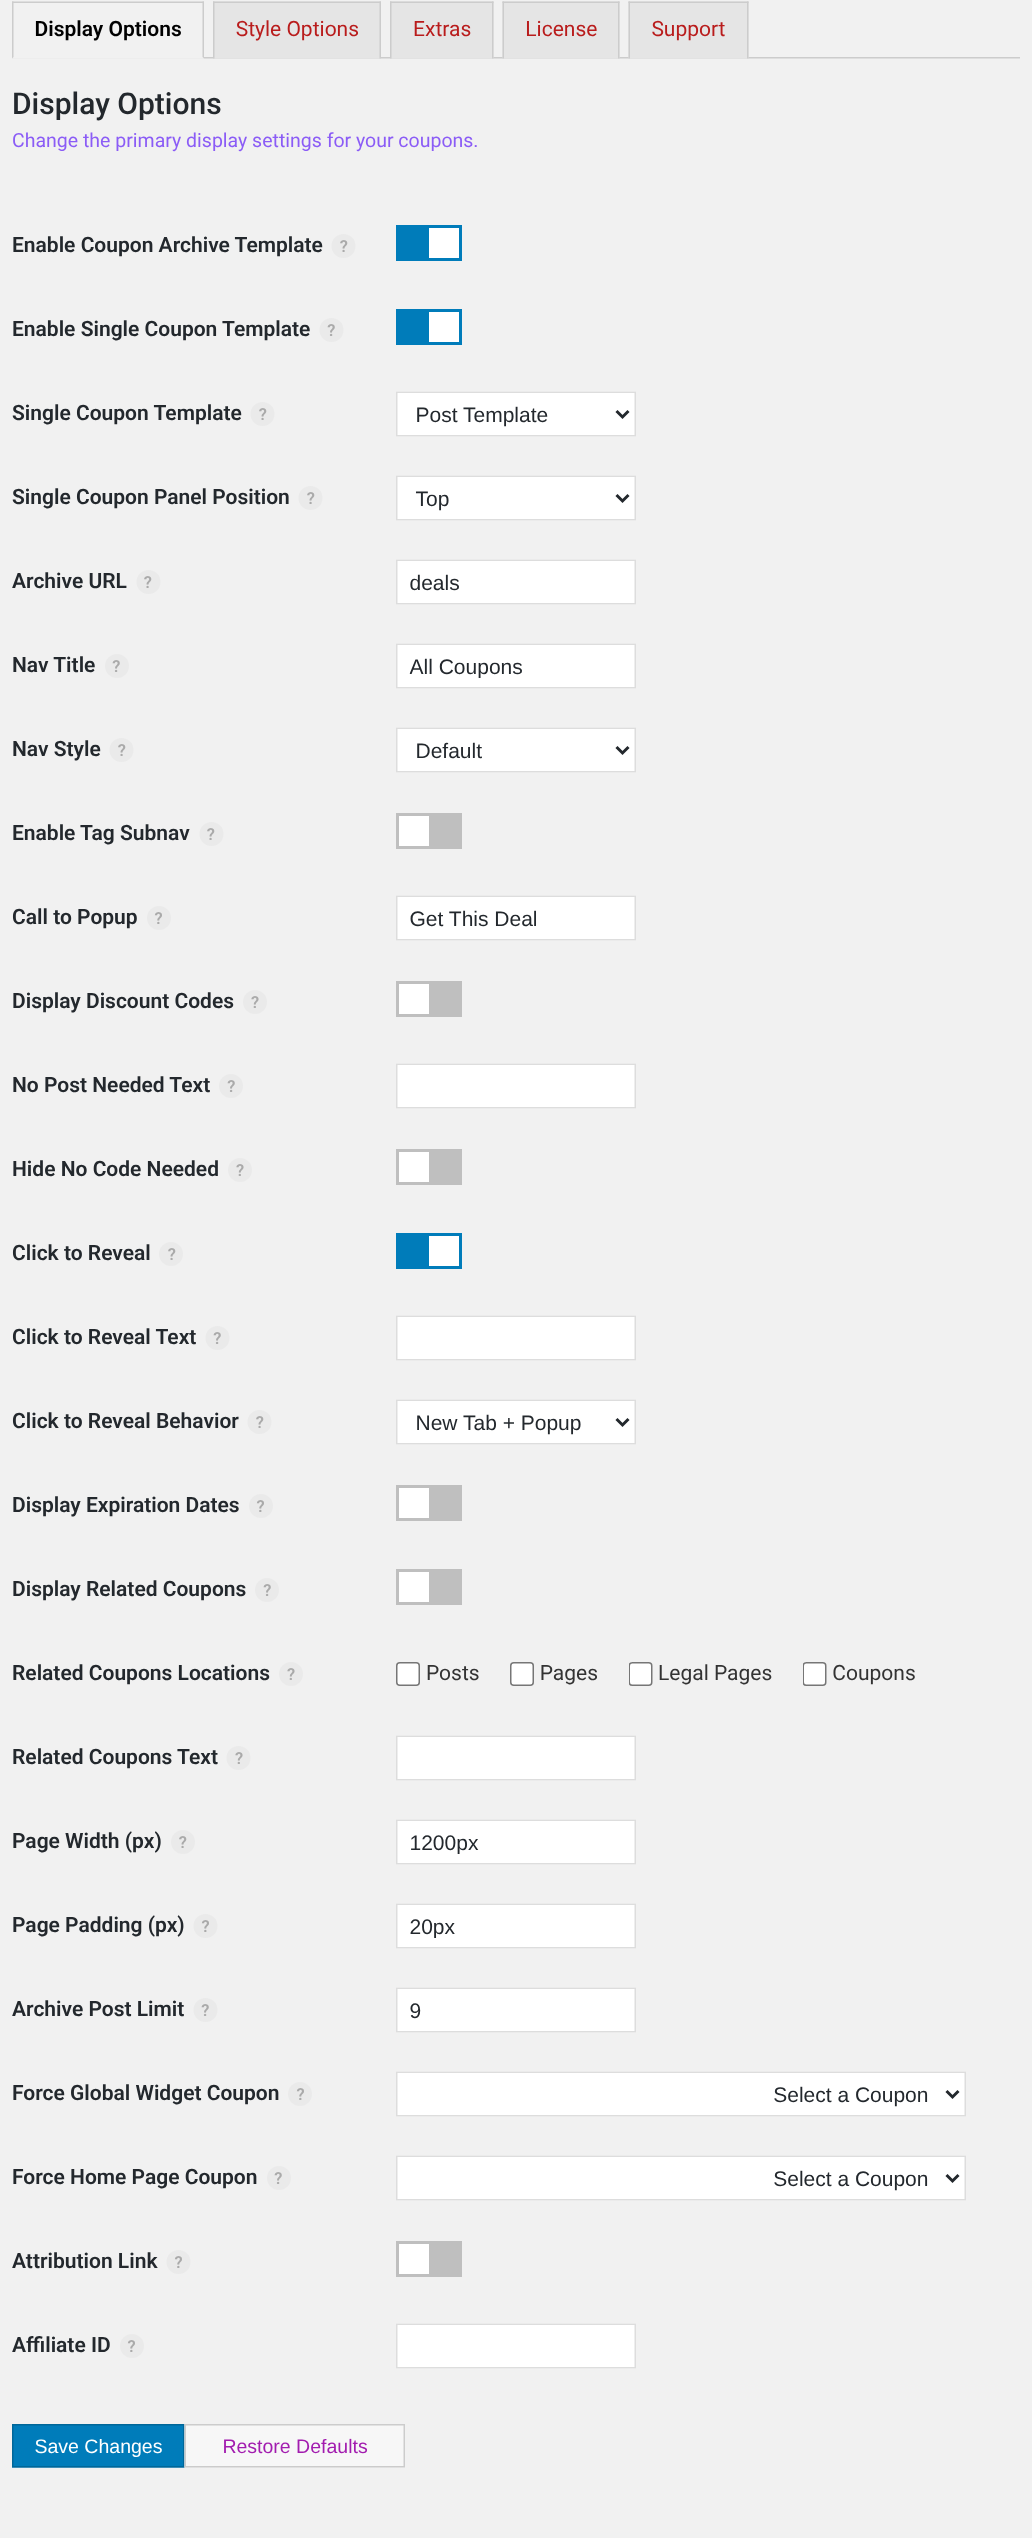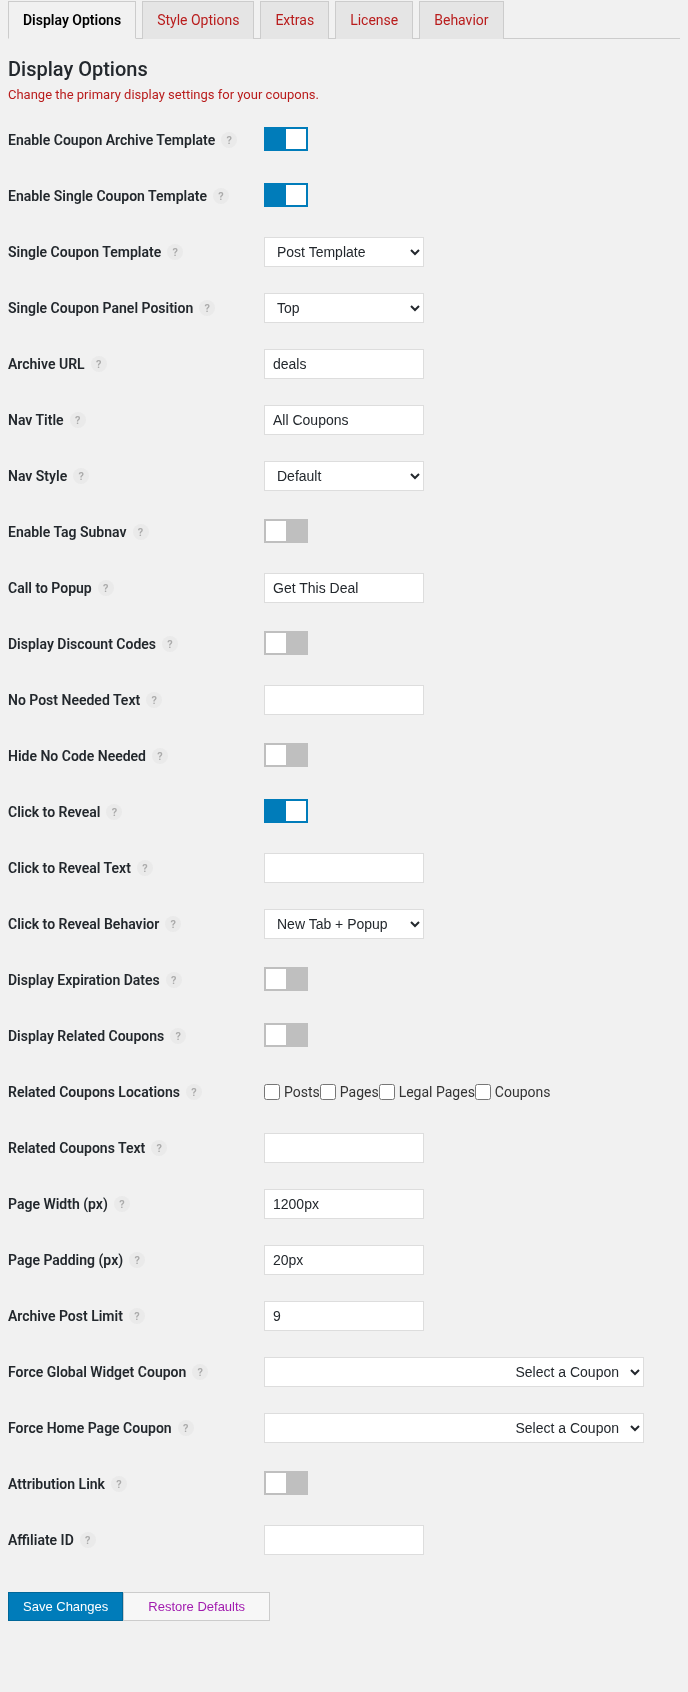--- a/index.html
+++ b/index.html
@@ -36,23 +36,23 @@
     color: #000;
     font-weight: 600;
     border-bottom: 1px solid #f1f1f1;
   }
   h2 {
     font-size: 20px;
     font-weight: 500;
     margin: 18px 0 6px;
   }
   .desc {
-    color: #b91c1c;
+    color: #8b5cf6;
     font-size: 13px;
-    margin: 0 0 10px;
+    margin: 0 0 34px;
   }
   .field {
     display: flex;
     align-items: center;
     min-height: 56px;
     margin-bottom: 0;
   }
   .field-label {
     width: 256px;
     font-weight: 600;
@@ -102,21 +102,21 @@
     width: 160px;
     height: 30px;
     border: 1px solid #ddd;
     background: #fff;
     padding: 4px 8px;
     font-size: 14px;
     color: #23282d;
   }
   .selinput { width: 160px; }
   .selinput.wide { width: 380px; text-align: right; }
-  .checks { display: flex; gap: 0; flex-wrap: wrap; }
+  .checks { display: flex; gap: 20px; flex-wrap: wrap; }
   .checkitem { display: inline-flex; align-items: center; gap: 4px; font-size: 14px; color:#333;}
   .checkitem input { width:16px; height:16px; margin:0;}
   .buttons { margin-top: 24px; display: flex; }
   .btn-primary {
     background: #007cba;
     border: 1px solid #006799;
     color: #fff;
     padding: 6px 14px;
     font-size: 13px;
     cursor: pointer;
@@ -132,21 +132,21 @@
 </style>
 </head>
 <body>
 
 <div class="wrap">
   <div class="tabs">
     <div class="tab active">Display Options</div>
     <div class="tab">Style Options</div>
     <div class="tab">Extras</div>
     <div class="tab">License</div>
-    <div class="tab">Behavior</div>
+    <div class="tab">Support</div>
   </div>
 
   <h2>Display Options</h2>
   <p class="desc">Change the primary display settings for your coupons.</p>
 
   <div class="field">
     <div class="field-label">
         <span>Enable Coupon Archive Template</span>
         <span class="help">?</span>
       </div>

